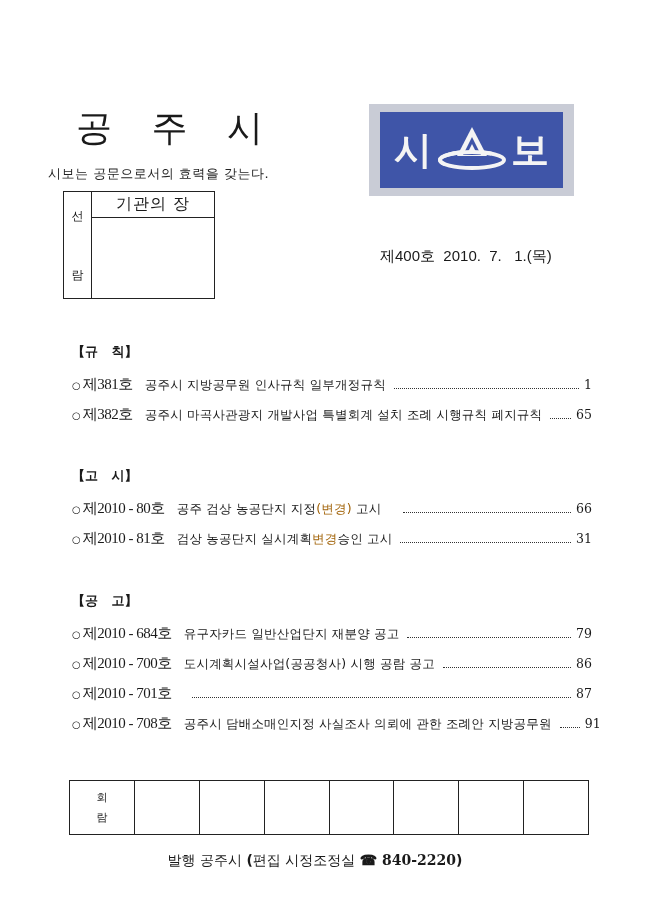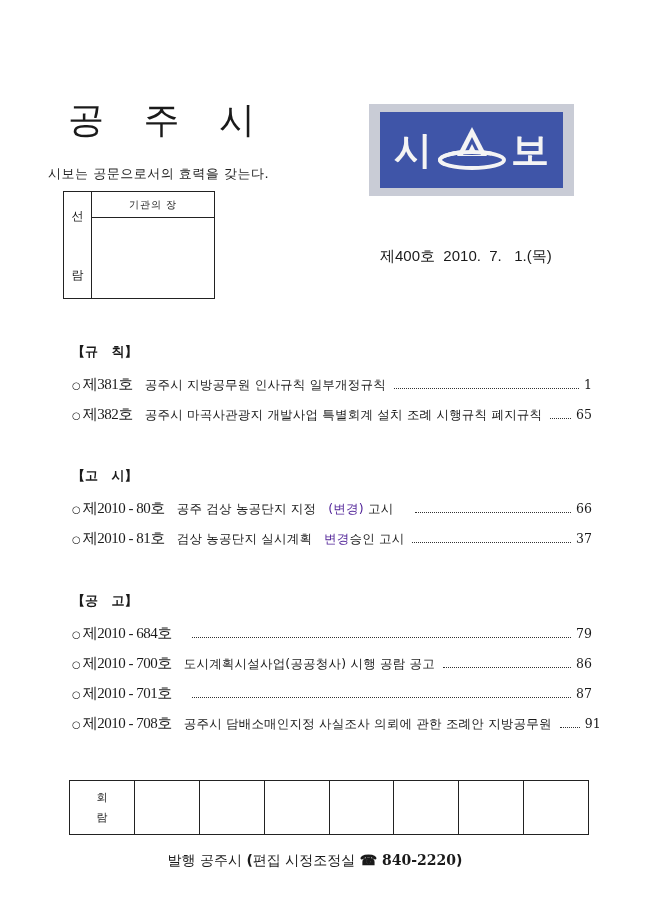--- a/index.html
+++ b/index.html
@@ -16,21 +16,21 @@
       color: #1a1a1a;
     }
     .page-title {
       position: absolute;
       left: 64px;
       top: 92px;
       font-size: 36px;
       letter-spacing: 14px;
       font-weight: normal;
       color: #1a1a1a;
-      margin: 4px;
+      margin: 12px;
     }
     .subtitle {
       position: absolute;
       left: 48px;
       top: 165px;
       font-size: 13px;
       letter-spacing: 0.5px;
       color: #222;
     }
     .review-box {
@@ -58,21 +58,21 @@
       flex: 1;
       display: flex;
       flex-direction: column;
     }
     .review-box .main .head {
       height: 26px;
       border-bottom: 1.5px solid #222;
       display: flex;
       align-items: center;
       justify-content: center;
-      font-size: 10px;
+      font-size: 16px;
       letter-spacing: 1px;
       box-sizing: border-box;
     }
     .review-box .main .body {
       flex: 1;
     }
     .logo {
       position: absolute;
       left: 369px;
       top: 104px;
@@ -139,22 +139,21 @@
     .toc-item .num {
       font-family: Liberation Serif, serif;
       font-size: 15px;
       letter-spacing: -0.5px;
       margin-right: 12px;
     }
     .toc-item .title {
       letter-spacing: 0.2px;
     }
     .toc-item .title .hl {
-      color: #4c1d95;
-      margin-left: 12px;
+      color: #a16207;
     }
     .toc-item .leader {
       flex: 1;
       border-bottom: 1.5px dotted #333;
       margin: 0 5px 4px 8px;
       min-width: 20px;
     }
     .toc-item .page {
       font-family: "DejaVu Serif", serif;
       font-size: 12.5px;
@@ -255,29 +254,30 @@
     <span class="num">제2010 - 80호</span>
     <span class="title"><span>공주 검상 농공단지 지정</span><span class="hl">(변경)</span><span> 고시</span></span>
     <span class="leader" style="margin-left:22px;"></span>
     <span class="page">66</span>
   </div>
   <div class="toc-item">
     <span class="bullet">○</span>
     <span class="num">제2010 - 81호</span>
     <span class="title"><span>검상 농공단지 실시계획</span><span class="hl">변경</span><span>승인 고시</span></span>
     <span class="leader"></span>
-    <span class="page">37</span>
+    <span class="page">31</span>
   </div>
 </div>
 
 <div class="section" style="top:592px;">
   <div class="section-heading">【공   고】</div>
   <div class="toc-item">
     <span class="bullet">○</span>
     <span class="num">제2010 - 684호</span>
+    <span class="title"><span>유구자카드 일반산업단지 재분양 공고</span></span>
     <span class="leader"></span>
     <span class="page">79</span>
   </div>
   <div class="toc-item">
     <span class="bullet">○</span>
     <span class="num">제2010 - 700호</span>
     <span class="title"><span>도시계획시설사업(공공청사) 시행 공람 공고</span></span>
     <span class="leader"></span>
     <span class="page">86</span>
   </div>

